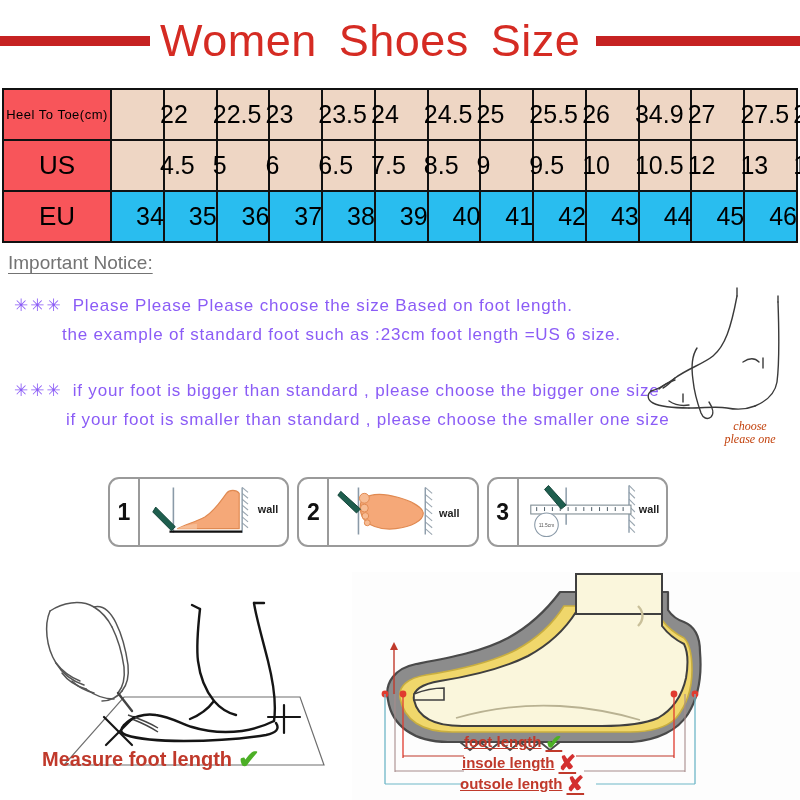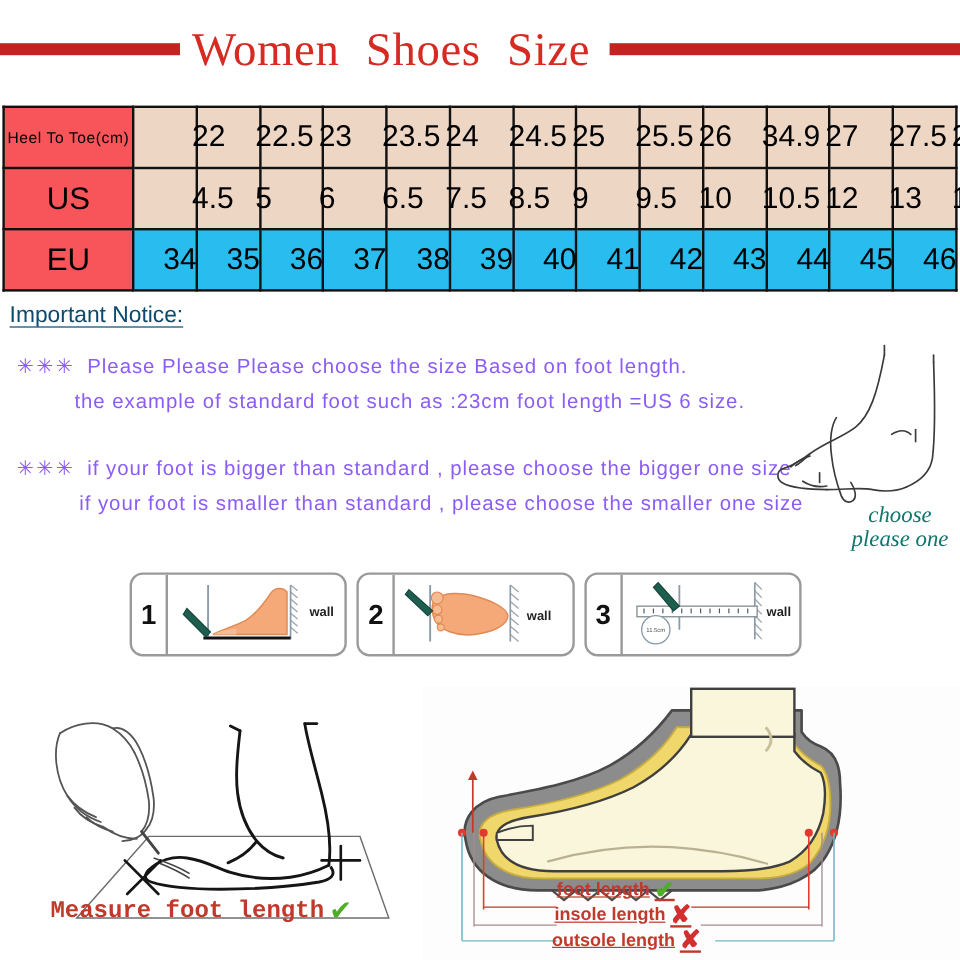--- a/index.html
+++ b/index.html
@@ -14,26 +14,26 @@
   
   .title-row {
     position: absolute;
     top: 16px; left: 0; width: 800px; height: 50px;
     display: flex; align-items: center;
   }
   .title-bar-left  { width: 150px; height: 10px; background: #C62222; flex: none; }
   .title-bar-right { flex: 1; height: 10px; background: #C62222; margin-left: 6px; }
   .title-text {
     color: #D52B23;
-    font-size: 39px;
+    font-size: 45px;
     font-weight: 400;
     letter-spacing: 0.5px;
     white-space: nowrap;
     padding: 0 10px;
-    font-family: Liberation Serif, serif;
+    font-family: Liberation Sans, sans-serif;
   }
   .title-text span { margin-right: 22px; }
   .title-text span:last-child { margin-right: 0; }
 
   
   .size-table {
     position: absolute;
     top: 88px; left: 2px;
     width: 796px;
     border-collapse: collapse;
@@ -56,38 +56,38 @@
   }
   .size-table td.rowhead.small { font-size: 13px; letter-spacing: 0.5px; }
   .size-table td.beige { background: #EED6C4; padding-left: 48px; }
   .size-table td.cyan  { background: #29BDEF; padding-left: 24px; }
 
   
   .notice-title {
     position: absolute;
     top: 252px; left: 8px;
     font-size: 19px;
-    color: #0c4a6e;
+    color: #737373;
     text-decoration: underline;
     text-underline-offset: 4px;
     font-family: "Liberation Sans", sans-serif;
   }
   .notice-block { position: absolute; left: 14px; font-size: 17px; color: #8b5cf6; letter-spacing: 0.8px; white-space: nowrap; }
   .notice-block .stars { letter-spacing: 2px; margin-right: 10px; }
   .nb1 { top: 295px; }
   .nb2 { top: 325px; left: 62px; }
   .nb3 { top: 380px; }
   .nb4 { top: 410px; left: 66px; }
 
   
   .foot-profile { position: absolute; top: 258px; left: 645px; width: 155px; height: 205px; }
   .foot-caption {
     position: absolute; top: 420px; left: 700px;
     font-family: "Liberation Serif", serif;
-    font-style: italic; font-size: 19px; color: #0f766e;
+    font-style: italic; font-size: 12px; color: #c2410c;
     text-align: center; line-height: 1.05; width: 100px;
   }
 
   
   .steps { position: absolute; top: 477px; left: 108px; width: 560px; height: 70px; display: flex; gap: 8px; }
   .step {
     flex: 1; position: relative;
     border: 2px solid #9a9a9a; border-radius: 11px;
     background: #ffffff; display: flex; align-items: stretch; overflow: hidden;
   }
@@ -98,21 +98,21 @@
     border-right: 2px solid #9a9a9a;
     font-family: "Liberation Sans", sans-serif;
   }
   .step-art { flex: 1; position: relative; }
 
   
   .measure-panel { position: absolute; top: 565px; left: 28px; width: 330px; height: 225px; }
   .measure-label {
     position: absolute; bottom: 18px; left: 14px;
     font-size: 20px; font-weight: bold; color: #C0392B;
-    font-family: Liberation Mono, monospace;
+    font-family: Liberation Sans, sans-serif;
     display: flex; align-items: center; gap: 6px;
   }
   .check-green { color: #4CAF26; font-size: 26px; font-weight: bold; line-height: 1; }
 
   
   .shoe-panel { position: absolute; top: 572px; left: 352px; width: 448px; height: 228px; background:#fdfdfd; }
   .space-label {
     position: absolute; top: 32px; left: 18px;
     font-size: 15px; color: #C0616B; line-height: 1.35;
     font-family: "Liberation Sans", sans-serif;

